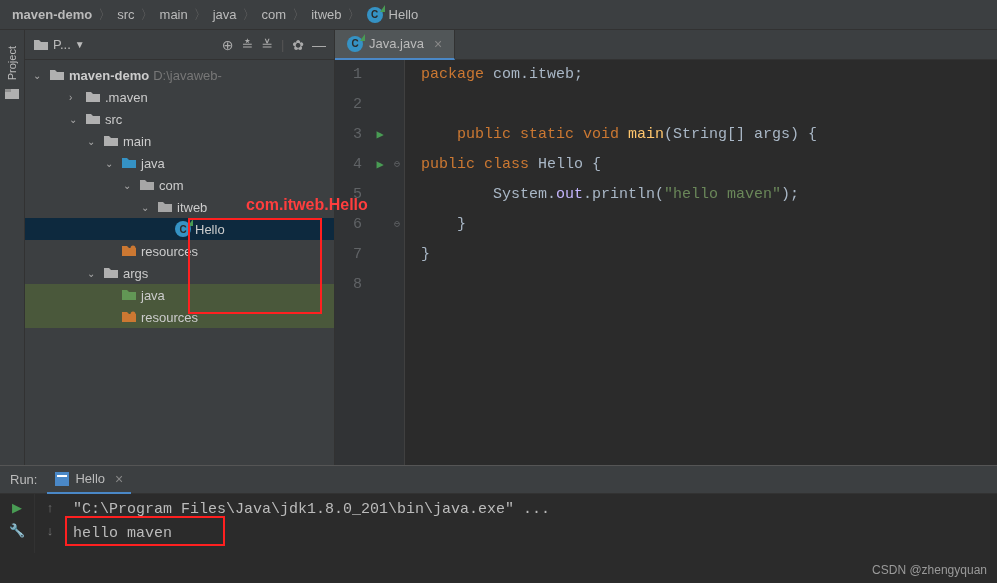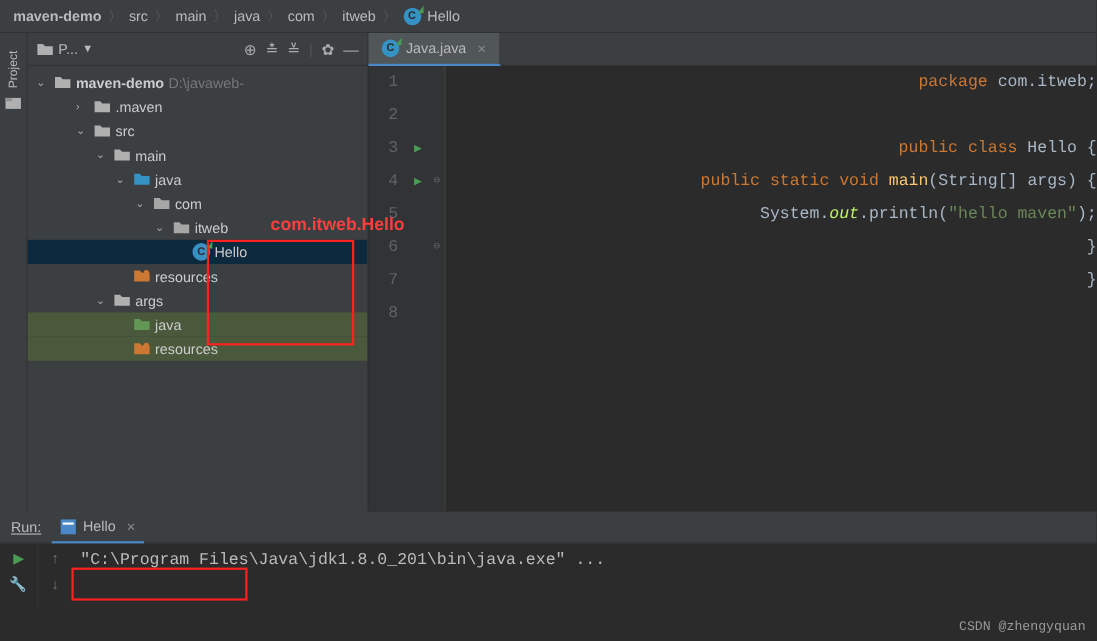--- a/index.html
+++ b/index.html
@@ -148,45 +148,44 @@
   display: flex;
   flex-direction: column;
   align-items: center;
   border-right: 1px solid #404040;
 }
 .fold-mark { height: 30px; line-height: 30px; }
 .code-lines {
   flex: 1;
   padding-left: 16px;
   color: #a9b7c6;
-  text-align: right;
 }
 .code-line { height: 30px; white-space: pre; }
 .kw { color: #cc7832; }
 .str { color: #6a8759; }
 .cls { color: #a9b7c6; }
-.field { color: #bef264; font-style: italic; }
+.field { color: #c4b5fd; }
 .mth { color: #ffc66d; }
 .run-panel {
   height: 88px;
   background: #2b2b2b;
   border-top: 1px solid #555;
   display: flex;
   flex-direction: column;
 }
 .run-header {
   height: 28px;
   background: #3c3f41;
   display: flex;
   align-items: center;
   padding: 0 10px;
   gap: 10px;
   border-bottom: 1px solid #323232;
 }
-.run-header .run-label { color: #bbb; text-decoration: underline; }
+.run-header .run-label { color: #bbb; }
 .run-tab {
   display: flex;
   align-items: center;
   gap: 6px;
   border-bottom: 2px solid #4a88c7;
   height: 28px;
   padding: 0 8px;
 }
 .run-body {
   flex: 1;
@@ -239,21 +238,20 @@
   border-left: 5px solid transparent;
   border-bottom: 7px solid #499c54;
 }
 .folder-svg { width: 16px; height: 14px; }
 .watermark {
   position: absolute;
   right: 10px;
   bottom: 6px;
   color: #9a9a9a;
   font-size: 12px;
-  font-family: Liberation Mono, monospace;
 }
 </style>
 </head>
 <body>
 
 <div class="breadcrumb">
   <span class="crumb bold">maven-demo</span>
   <span class="crumb-sep">〉</span>
   <span class="crumb">src</span>
   <span class="crumb-sep">〉</span>
@@ -434,22 +432,22 @@
           <div class="fold-mark"></div>
           <div class="fold-mark">⊖</div>
           <div class="fold-mark"></div>
           <div class="fold-mark">⊖</div>
           <div class="fold-mark"></div>
           <div class="fold-mark"></div>
         </div>
       <div class="code-lines" id="code-lines">
           <div class="code-line"><span class="kw">package</span> com.itweb;</div>
           <div class="code-line"></div>
+          <div class="code-line">    <span class="kw">public static void</span> <span class="mth">main</span>(String[] args) {</div>
           <div class="code-line"><span class="kw">public class</span> <span class="cls">Hello</span> {</div>
-          <div class="code-line">    <span class="kw">public static void</span> <span class="mth">main</span>(String[] args) {</div>
           <div class="code-line">        System.<span class="field">out</span>.println(<span class="str">"hello maven"</span>);</div>
           <div class="code-line">    }</div>
           <div class="code-line">}</div>
           <div class="code-line"></div>
         </div>
     </div>
   </div>
 </div>
 
 <div class="run-panel">
@@ -468,18 +466,19 @@
     <div class="run-toolbar">
       <span style="color:#499c54">▶</span>
       <span style="color:#aaa">🔧</span>
     </div>
     <div class="run-toolbar2">
       <span>↑</span>
       <span>↓</span>
     </div>
     <div class="run-output">
       <div>"C:\Program Files\Java\jdk1.8.0_201\bin\java.exe" ...</div>
+      <div>hello maven</div>
       <div class="red-box" style="left:0px; top:22px; width:160px; height:30px;"></div>
     </div>
   </div>
 </div>
 
 <div class="watermark">CSDN @zhengyquan</div>
 
 </body></html>

